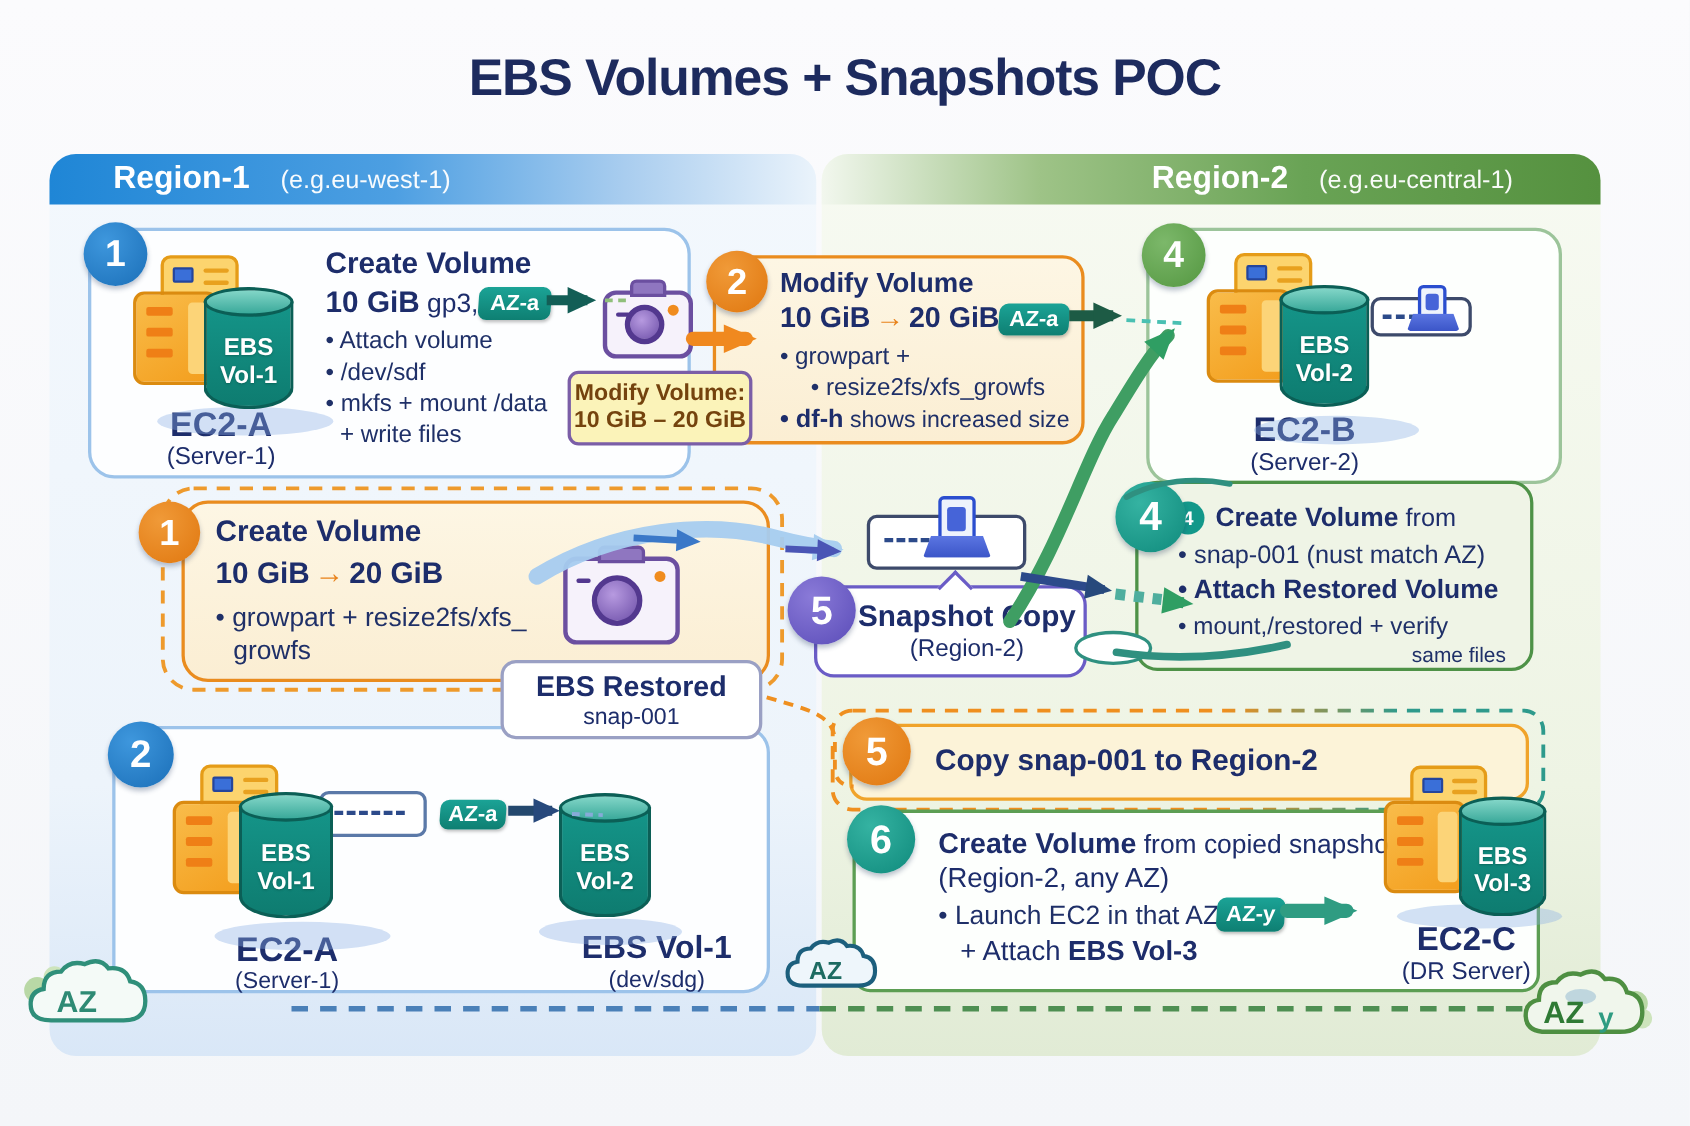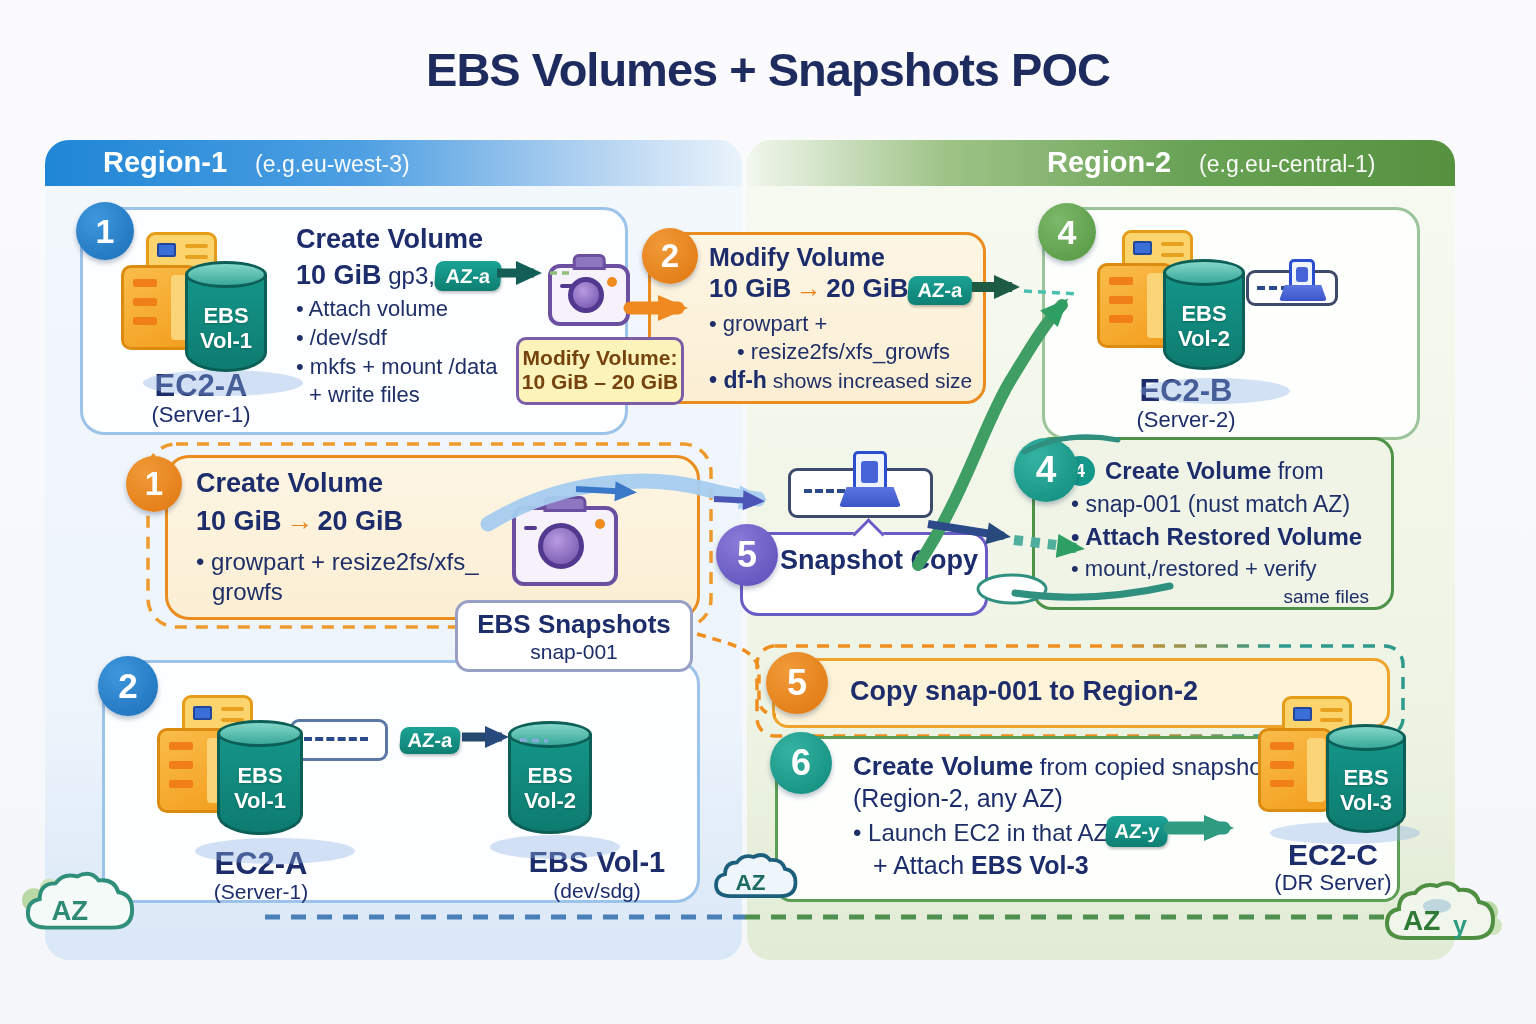--- a/index.html
+++ b/index.html
@@ -78,21 +78,21 @@
 </head>
 <body>
 
 <div class="canvas">
 
   <div class="title">EBS Volumes + Snapshots POC</div>
 
   <div class="panel p1">
     <div class="phdr phdr1">
       <span class="rname">Region-1</span>
-      <span class="rex">(e.g.eu-west-3)</span>
+      <span class="rex">(e.g.eu-west-1)</span>
     </div>
   </div>
   <div class="panel p2">
     <div class="phdr phdr2">
       <span class="rname">Region-2</span>
       <span class="rex">(e.g.eu-central-1)</span>
     </div>
   </div>
 
   <svg class="svgl under" width="1536" height="1024">
@@ -213,33 +213,34 @@
     <div class="abs bl" style="left:44px;top:120px;font-size:24px;">growfs</div>
   </div>
   <div class="badge bg-orange" style="left:126px;top:456px;width:56px;height:56px;font-size:33px;">1</div>
 
   <div class="cam" style="left:512px;top:506px;width:106px;height:80px;">
     <span class="cam-lens" style="width:46px;height:46px;"></span>
       <span class="cam-dot"></span>
       <span class="cam-dash"></span>
   </div>
   <div class="snaplabel" style="left:455px;top:600px;width:238px;height:72px;">
-    <div class="nv" style="margin-top:6px;font-size:26px;font-weight:800;">EBS Snapshots</div>
+    <div class="nv" style="margin-top:6px;font-size:26px;font-weight:800;">EBS Restored</div>
     <div class="nv" style="font-size:21px;">snap-001</div>
   </div>
 
   <div class="slot" style="left:788px;top:468px;width:145px;height:50px;">
     <span class="slot-dash"></span>
     <div class="slot-card" style="left:62px;top:-20px;width:34px;height:48px;">
         <span class="slot-card-in"></span>
       </div>
     <span class="slot-tray" style="left:48px;top:16px;width:62px;height:20px;"></span>
   </div>
   <div class="bubble" style="left:740px;top:532px;width:248px;height:84px;">
     <div class="nv" style="margin-top:10px;padding-left:30px;font-size:27px;font-weight:800;">Snapshot Copy</div>
+    <div class="nv" style="padding-left:30px;font-size:22px;">(Region-2)</div>
   </div>
   <div class="badge bg-purple" style="left:716px;top:524px;width:62px;height:62px;font-size:36px;">5</div>
 
   <div class="box b-green" style="left:1032px;top:437px;width:362px;height:173px;">
     <div class="mini-badge" style="left:30px;top:16px;">4</div>
     <div class="abs" style="left:70px;top:17px;">
       <span class="nv" style="font-size:24px;font-weight:800;">Create Volume</span><span class="nv" style="font-size:23px;"> from</span>
     </div>
     <div class="abs bl" style="left:36px;top:51px;font-size:23px;text-align:right;">• snap-001 (nust match AZ)</div>
     <div class="abs bl" style="left:36px;top:116px;font-size:22px;">• mount,/restored + verify</div>

